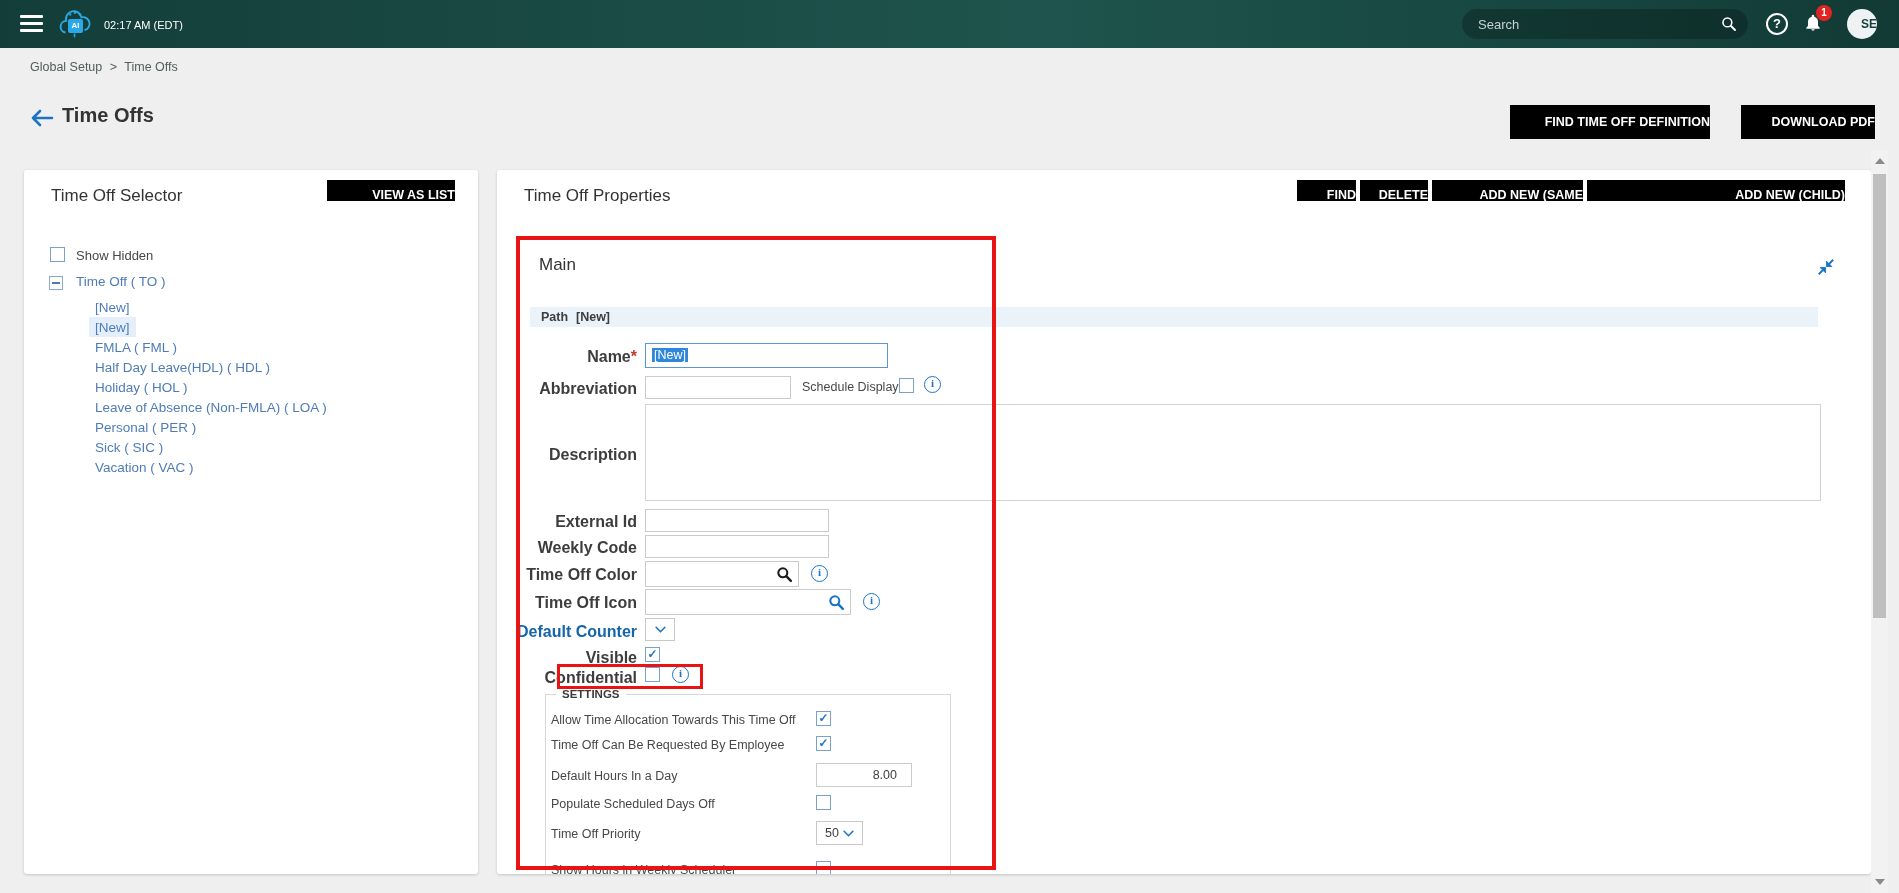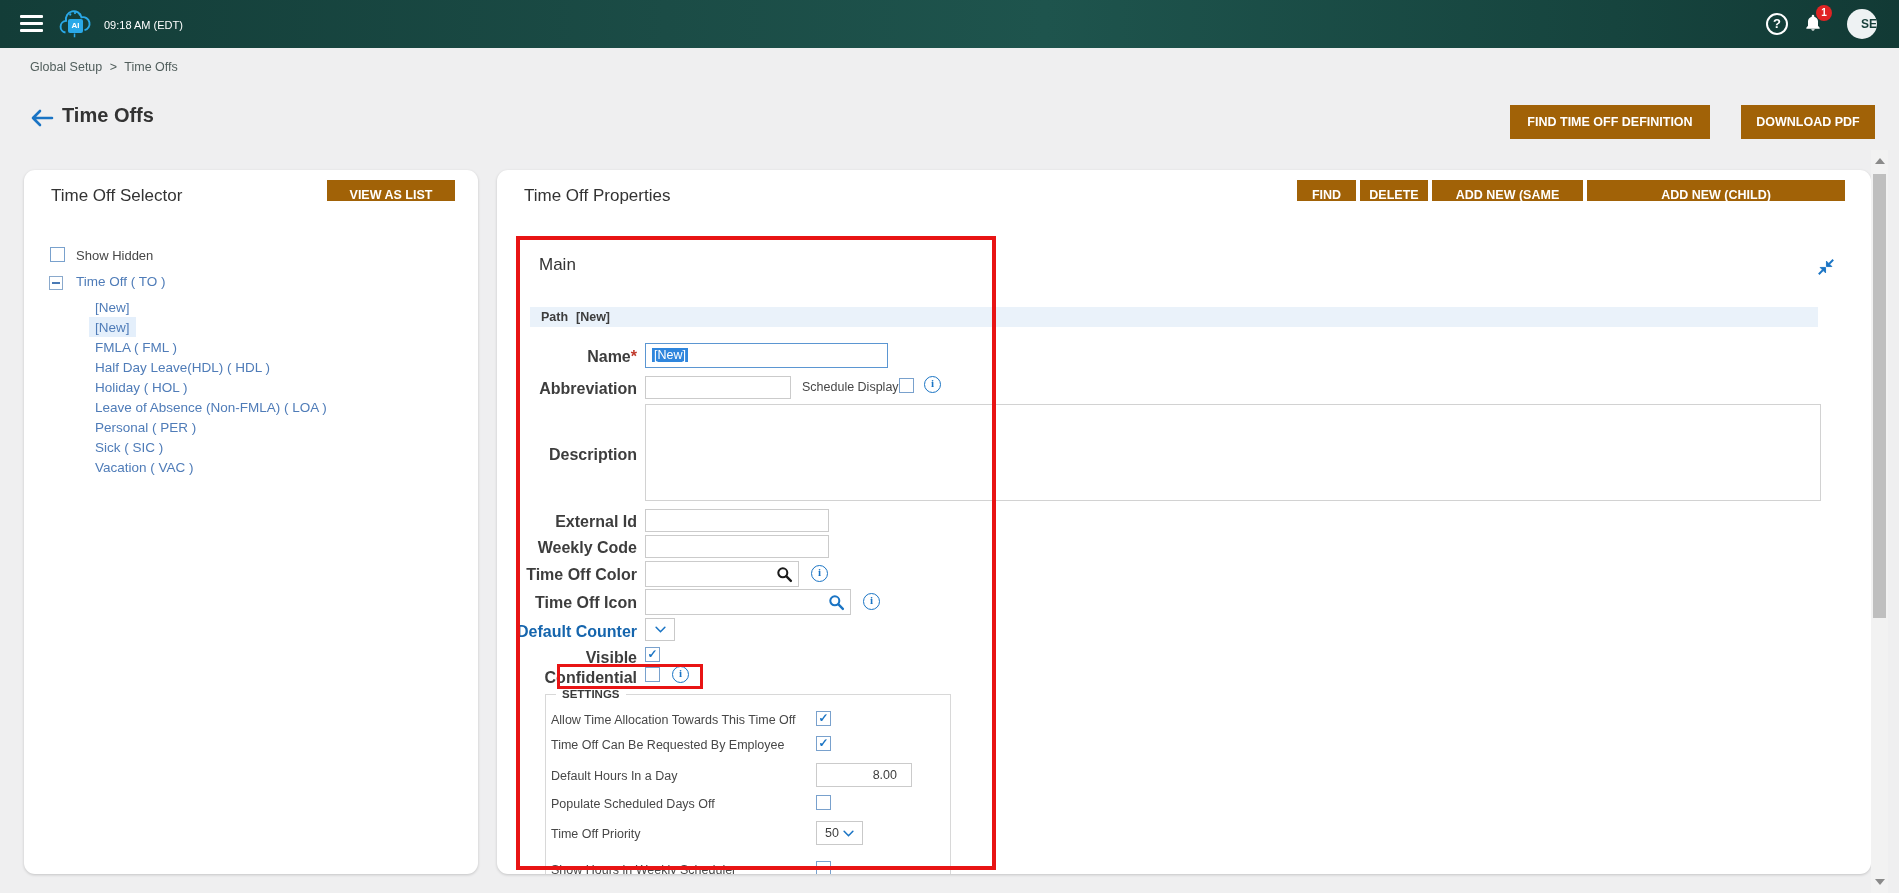--- a/index.html
+++ b/index.html
@@ -27,26 +27,26 @@
   .badge{position:absolute;left:1816px;top:5px;width:16px;height:16px;border-radius:50%;background:#e02424;
     color:#fff;font-size:10px;font-weight:bold;text-align:center;line-height:16px}
   .avatar{position:absolute;left:1847px;top:9px;width:30px;height:30px;border-radius:50%;background:#eef2f3;
     color:#173f3a;font-size:12px;font-weight:bold;text-align:right;line-height:30px;cursor:pointer}
 
   
   .breadcrumb{position:absolute;left:30px;top:60px;font-size:12.5px;color:#515e5c}
   .breadcrumb span{margin-right:4px}
   .back-btn{position:absolute;left:30px;top:108px;width:24px;height:20px;cursor:pointer}
   .page-title{position:absolute;left:62px;top:104px;font-size:20px;font-weight:600;color:#333}
-  .btn{background:#a16207;color:#fff;font-weight:700;font-size:12.5px;text-align:center;border:none;cursor:pointer;
+  .btn{background:#000000;color:#fff;font-weight:700;font-size:12.5px;text-align:right;border:none;cursor:pointer;
     font-family:"Liberation Sans",sans-serif}
   .hdr-btn{position:absolute;top:105px;height:34px;line-height:34px}
 
   
-  .panel{position:absolute;top:170px;background:#fff;border-radius:11px;box-shadow:0 1px 3px rgba(0,0,0,.18)}
+  .panel{position:absolute;top:170px;background:#fff;border-radius:3px;box-shadow:0 1px 3px rgba(0,0,0,.18)}
   .panel-title{position:absolute;left:27px;top:16px;font-size:17px;color:#333}
   .panel-btn{position:absolute;top:10px;height:21px;line-height:31px}
 
   
   .cb{position:absolute;width:15px;height:15px;border:1.5px solid #79a1cd;background:#fff;cursor:pointer;
     font-size:12px;line-height:12px;text-align:center;color:#1a74c4;font-weight:bold}
   .tree-label{font-size:13.5px;color:#4f7cb8;cursor:pointer;white-space:nowrap}
   .tree-item{position:absolute;left:71px}
   .tree-item.sel{background:#e4effb;padding:1px 6px;margin-left:-6px;margin-top:-1px}
   .expander{position:absolute;left:25px;top:106px;width:14px;height:14px;border:1px solid #8aa9cc;background:#fff;cursor:pointer}
@@ -90,22 +90,29 @@
     <div class="logo">
       <svg width="38" height="34" viewBox="0 0 40 34">
         <path d="M10 26a6.2 6.2 0 0 1 .6-12.3A8.3 8.3 0 0 1 26.8 10 6.8 6.8 0 0 1 30 23.5" fill="none" stroke="#2aa9e8" stroke-width="2"></path>
         <circle cx="15" cy="7" r="1.2" fill="#2aa9e8"></circle>
           <circle cx="20" cy="5.5" r="1.2" fill="#2aa9e8"></circle>
           <circle cx="25" cy="7" r="1.2" fill="#2aa9e8"></circle>
         <line x1="19.5" y1="27" x2="19.5" y2="31" stroke="#2aa9e8" stroke-width="1.6"></line>
       </svg>
       <span class="ai-chip">AI</span>
     </div>
-    <span class="tb-time">09:18 AM (EDT)</span>
-
+    <span class="tb-time">02:17 AM (EDT)</span>
+
+    <div class="search-pill">
+      <input type="text" placeholder="Search" style="">
+      <svg width="16" height="16" viewBox="0 0 20 20">
+        <circle cx="8" cy="8" r="5.5" fill="none" stroke="#fff" stroke-width="2"></circle>
+        <line x1="12.5" y1="12.5" x2="17.5" y2="17.5" stroke="#fff" stroke-width="2.4" stroke-linecap="round"></line>
+      </svg>
+    </div>
     <div class="help-icon">?</div>
     <div class="bell">
       <svg width="20" height="22" viewBox="0 0 24 24" fill="#fff">
         <path d="M12 2a1.5 1.5 0 0 0-1.5 1.5v.9A6 6 0 0 0 6 10v5.2L4 17.6v1.2h16v-1.2L18 15.2V10a6 6 0 0 0-4.5-5.6v-.9A1.5 1.5 0 0 0 12 2zm-2.2 17.6a2.3 2.3 0 0 0 4.4 0z"></path>
       </svg>
     </div>
     <div class="badge">1</div>
     <div class="avatar">SE</div>
   </div>
 

